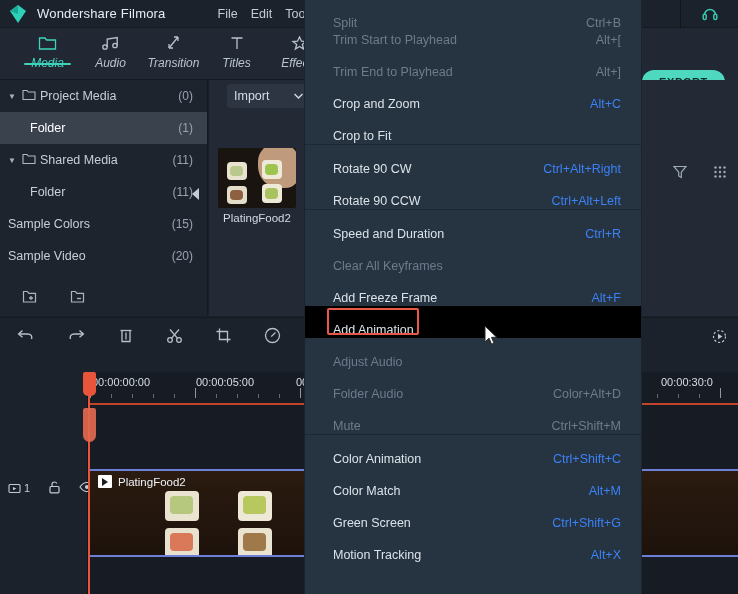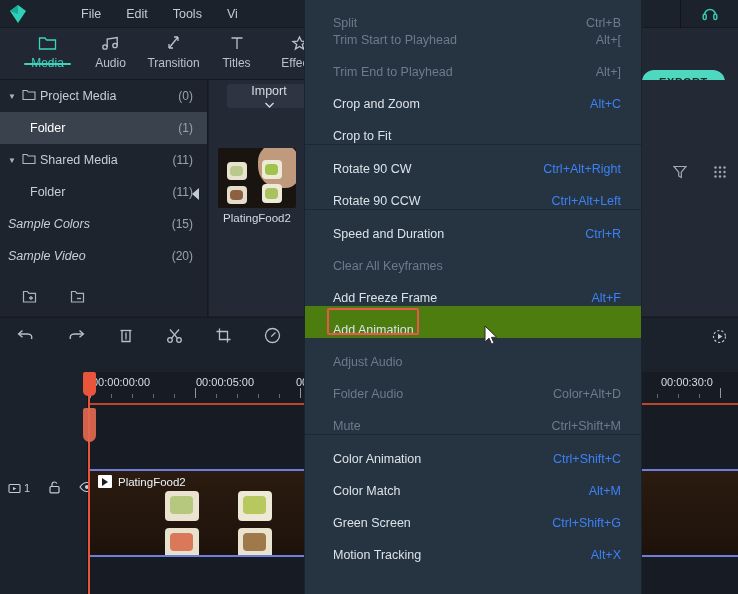--- a/index.html
+++ b/index.html
@@ -15,34 +15,34 @@
 
   
   .titlebar{
     position:absolute; left:0; top:0; width:738px; height:28px;
     background:#1b222c; display:flex; align-items:center;
     border-bottom:1px solid #151a22;
   }
   .logo{ width:22px; height:22px; margin-left:7px; position:relative; }
   .logo svg{ display:block; }
   .app-title{ margin-left:8px; font-size:13px; color:#e6edf3; letter-spacing:.2px;}
-  .menubar{ display:flex; margin-left:52px; gap:25px; }
+  .menubar{ display:flex; margin-left:52px; gap:13px; }
   .menubar span{ font-size:12.5px; color:#c2cbd6; }
   .tb-right{ position:absolute; right:0; top:0; height:28px; width:58px;
              border-left:1px solid #10151c; display:flex; align-items:center; justify-content:center;}
   .headset{ color:#38c7b0; }
 
   
   .tabstrip{
     position:absolute; left:0; top:28px; width:738px; height:52px;
     background:#212834; border-bottom:1px solid #161b23;
   }
   .tabs{ display:flex; align-items:flex-start; height:52px; padding-left:16px; }
   .tab{ width:63px; display:flex; flex-direction:column; align-items:center;
-        padding-top:5px; color:#b9c3cf; position:relative;}
+        padding-top:5px; color:#b9c3cf; position:relative;font-style:italic;}
   .tab .ico{ height:20px; display:flex; align-items:center; justify-content:center; }
   .tab .lbl{ font-size:12px; margin-top:3px; }
   .tab.active .lbl{ color:#3fd3bb; }
   .tab.active .ico{ color:#3fd3bb; }
   .tab.active:after{ content:""; position:absolute; bottom:5px; left:8px; right:8px;
                      height:2px; background:#3fd3bb; border-radius:1px;}
   .export-wrap{ position:absolute; right:0; top:28px; width:110px; height:52px;
                 display:flex; align-items:center; justify-content:center;
                 border-left:1px solid #161b23; background:#212834;}
   .export-btn{ background:#4fd8c0; color:#0e2b28; font-size:11px; font-weight:bold;
@@ -54,33 +54,33 @@
     background:#1e242e; border-right:1px solid #151a22;
   }
   .lib-row{ height:32px; display:flex; align-items:center; padding:0 14px 0 8px;
             font-size:12.5px; color:#c5ced9; }
   .lib-row .caret{ width:14px; color:#aab4c0; font-size:8px; }
   .lib-row .folder{ width:18px; color:#aeb8c4; }
   .lib-row .name{ flex:1; }
   .lib-row .cnt{ color:#98a3b0; font-size:12px; }
   .lib-row.selected{ background:#3a424e; color:#fff; }
   .lib-row.indent .name{ padding-left:22px; }
-  .lib-row.plain .name{ padding-left:0px;font-style:italic; }
+  .lib-row.plain .name{ padding-left:0px; }
   .lib-bottom{ position:absolute; bottom:8px; left:0; width:208px;
                display:flex; gap:30px; padding-left:22px; color:#aab4c0;}
 
   
   .mediapanel{
     position:absolute; left:209px; top:80px; width:529px; height:236px;
     background:#232a36;
   }
   .import-bar{ height:32px; display:flex; align-items:center; padding-left:18px; }
   .import-btn{ width:84px; height:24px; background:#2d3542; border-radius:3px;
                display:flex; align-items:center; justify-content:space-between;
-               padding:0 7px; font-size:12.5px; color:#d4dce5;flex-direction:column;}
+               padding:0 7px; font-size:12.5px; color:#d4dce5;}
   .toolicons{ position:absolute; right:10px; top:84px; display:flex; gap:24px; color:#9fabb9;}
   .thumb{ position:absolute; left:218px; top:148px; width:78px; height:72px; }
   .thumb .img{ width:78px; height:60px; border-radius:2px; overflow:hidden; position:relative;
                background:#1a1410;}
   .thumb .cap{ font-size:11.5px; color:#d2dae3; margin-top:4px; text-align:center; }
 
   
   .food{ position:absolute; border-radius:4px; }
   .hand{ position:absolute; background:#c9a183; border-radius:40% 45% 35% 50%; opacity:.95;}
 
@@ -127,38 +127,39 @@
   
   .ctxmenu{
     position:absolute; left:305px; top:0px; width:336px; height:594px;
     background:#263340; box-shadow:0 0 0 1px #1a242e;
   }
   .mi{ position:relative; height:32px; display:flex; align-items:center;
        padding:16px 20px 0 28px; font-size:12.5px; color:#dbe3ea; }
   .mi .sc{ margin-left:auto; font-size:12.5px; color:#3b82f6; }
   .mi.disabled{ color:#6c7c8c; }
   .mi.disabled .sc{ color:#6c7c8c; }
-  .mi.hl{ background:#4d7c0f;text-align:right; }
+  .mi.hl{ background:#000000;text-align:right; }
   .sep{ height:1px; background:#1d2733; margin:0; }
   .redbox{ position:absolute; left:22px; top:2px; width:92px; height:27px;
            border:2px solid #e8584a; border-radius:2px; pointer-events:none;}
   .cursor{ position:absolute; left:484px; top:325px; width:14px; height:20px; z-index:50;}
 </style>
 </head>
 <body>
 
 <div id="app">
 
   <div class="titlebar">
     <span class="logo">
       <svg width="22" height="22" viewBox="0 0 22 22">
         <path d="M11 2 L19 8 L11 20 L3 8 Z" fill="#2fd0b8"></path>
         <path d="M11 2 L3 8 L11 11 Z" fill="#1ba894"></path>
       </svg>
     </span>
+    <span class="app-title">Wondershare Filmora</span>
     <div class="menubar">
       <span>File</span>
       <span>Edit</span>
       <span>Tools</span>
       <span>Vi</span>
     </div>
     <div class="tb-right">
       <span class="headset">
         <svg width="18" height="18" viewBox="0 0 18 18" fill="none" stroke="#38c7b0" stroke-width="1.5">
           <path d="M3.5 11 A5.5 5.5 0 0 1 14.5 11"></path>

